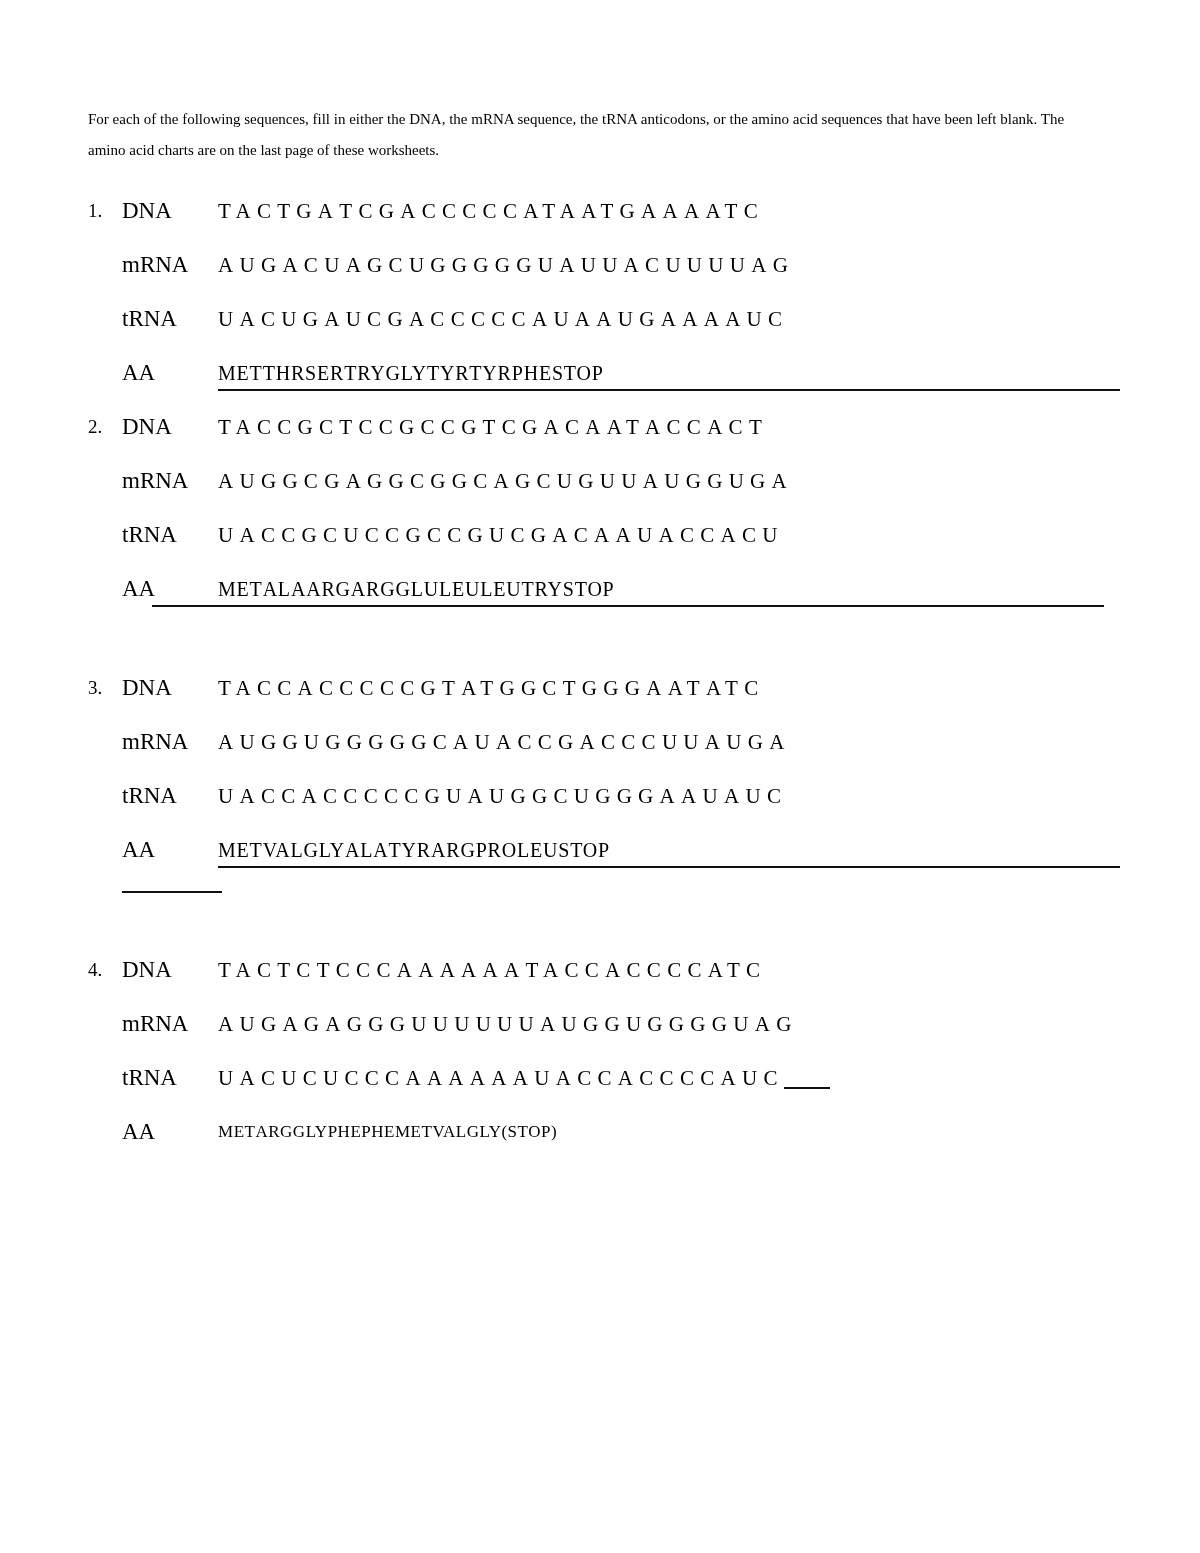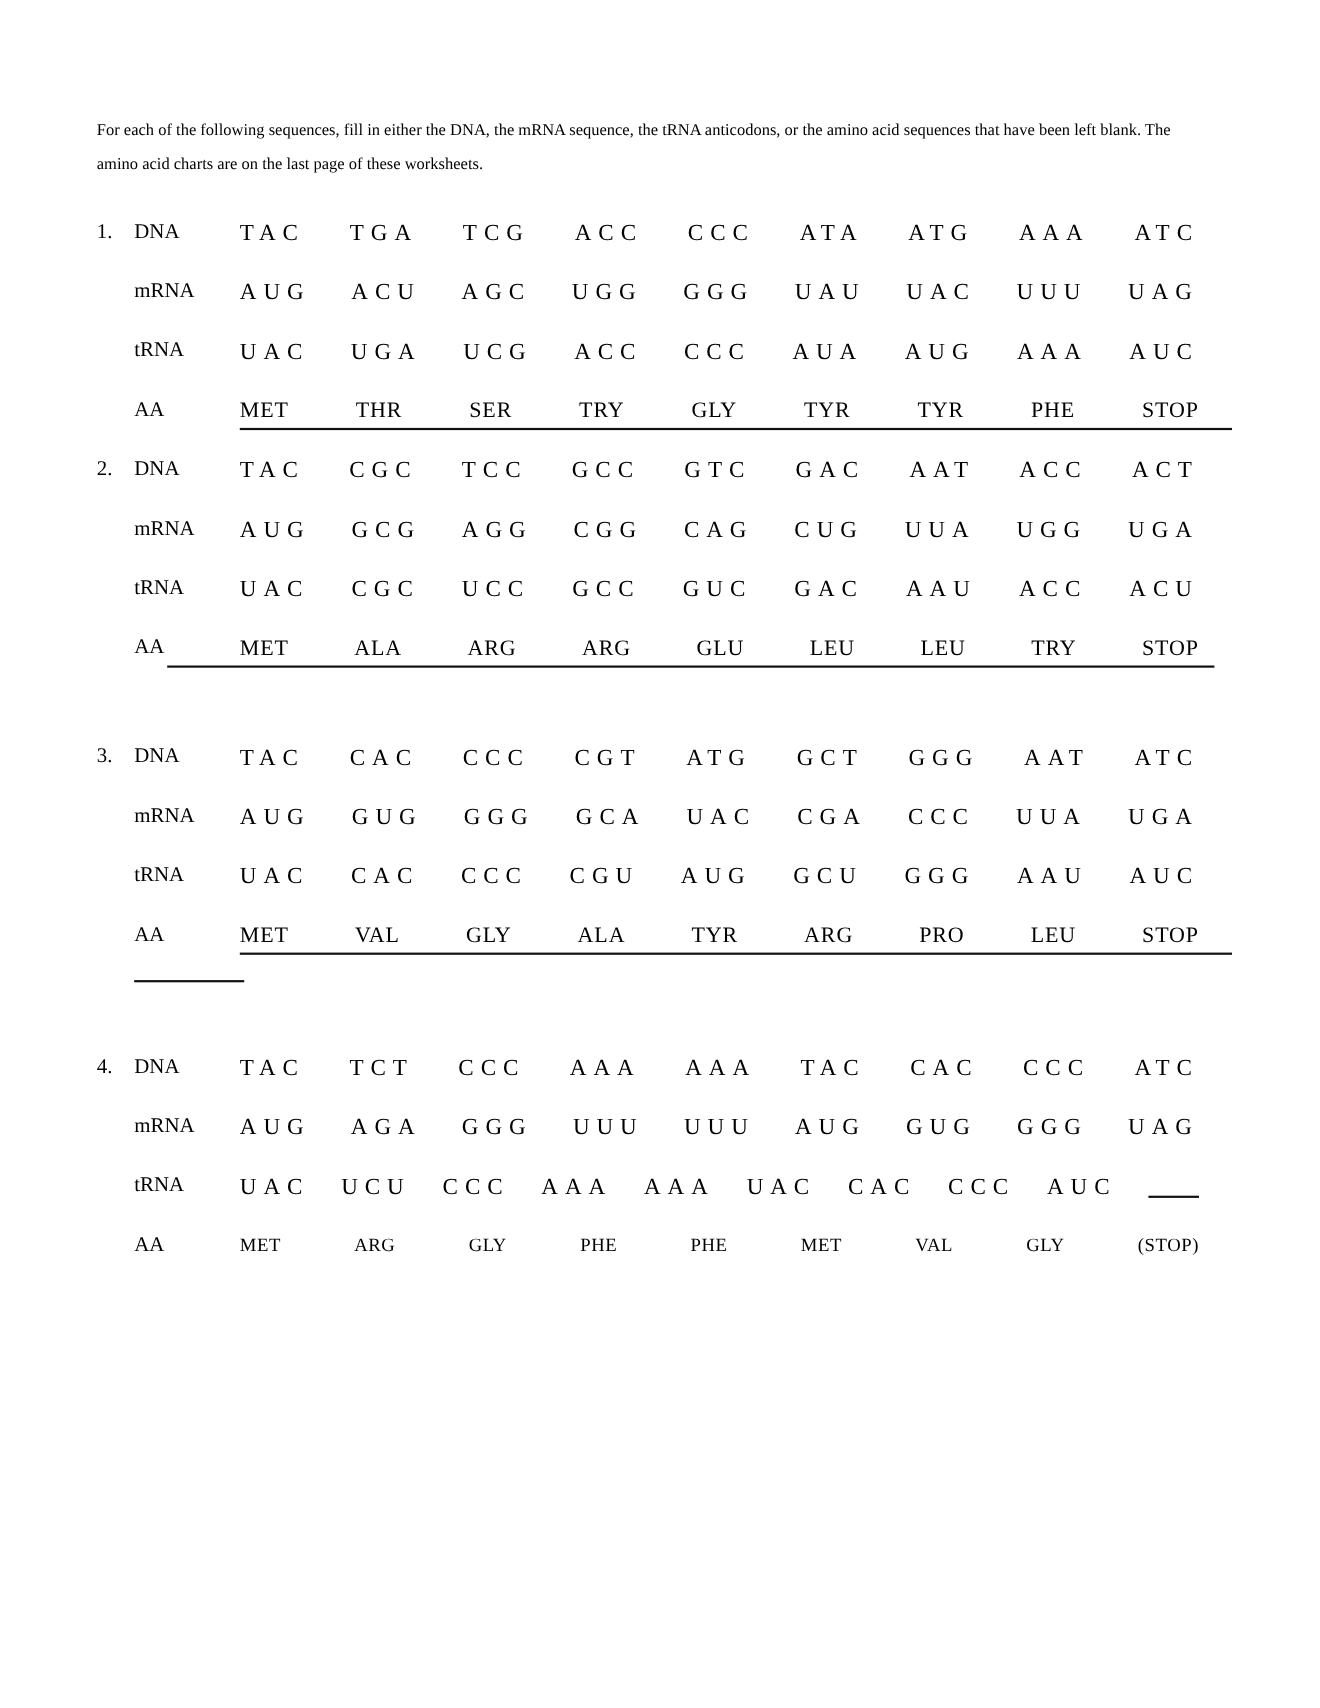--- a/index.html
+++ b/index.html
@@ -32,26 +32,25 @@
     position: relative;
   }
   .num {
     width: 34px;
     font-size: 19px;
     flex: 0 0 34px;
   }
   .label {
     width: 96px;
     flex: 0 0 96px;
-    font-size: 19px;
+    font-size: 23px;
   }
   .codons {
     flex: 1 1 auto;
     display: flex;
-    justify-content: space-between;
     margin-right: 30px;
   }
   .codon {
     font-size: 21px;
     letter-spacing: 0.30em;
     white-space: nowrap;
   }
   .aa-word {
     font-size: 20px;
     letter-spacing: 0.04em;

